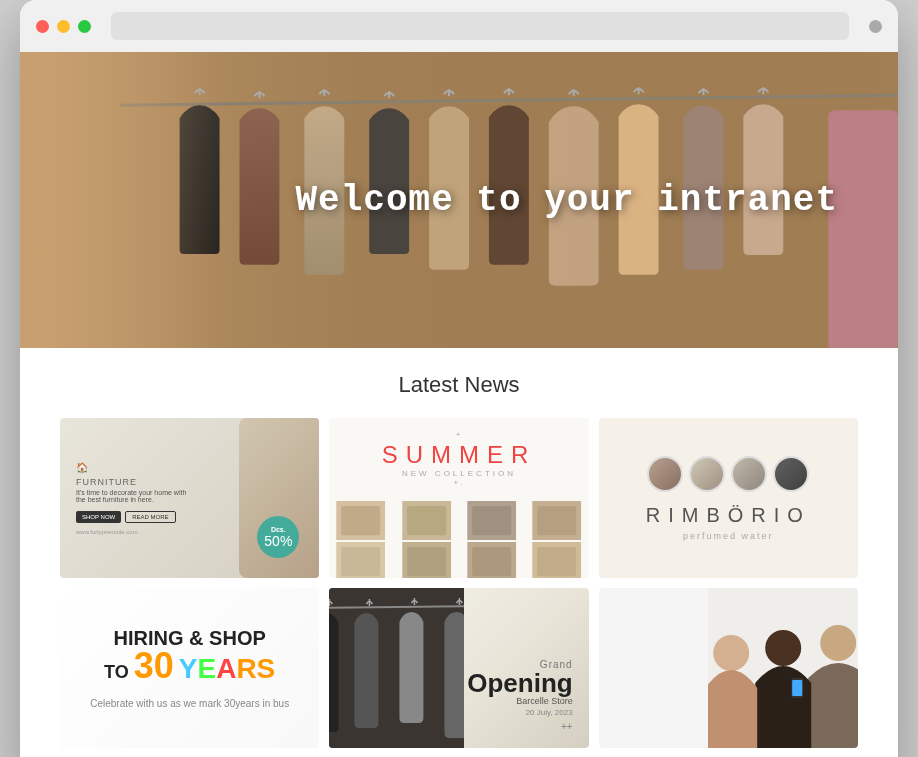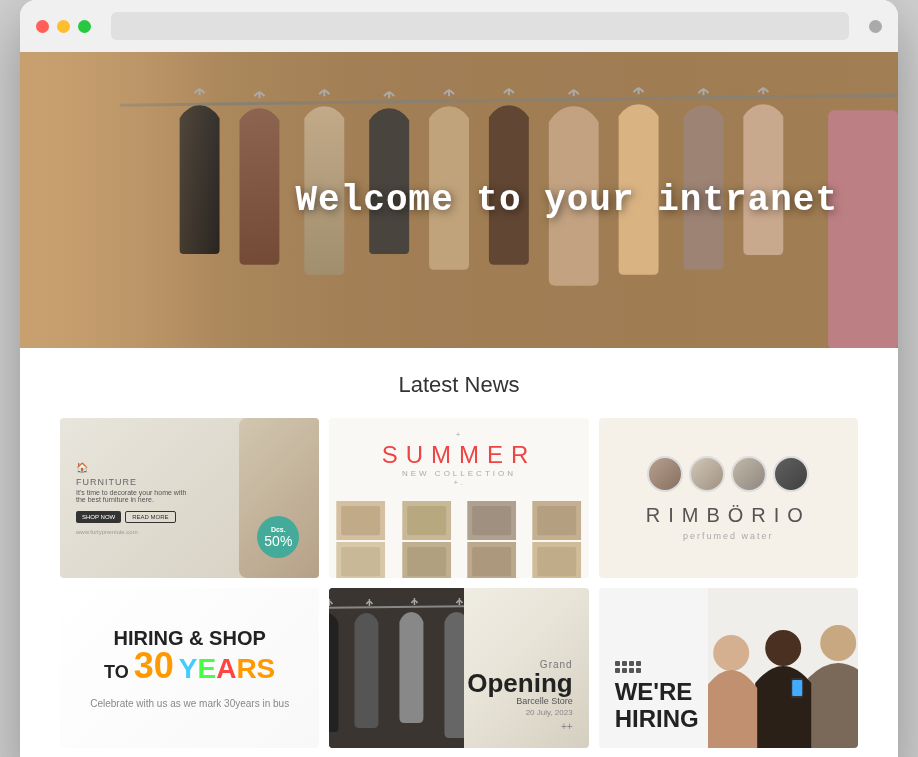--- a/index.html
+++ b/index.html
@@ -668,38 +668,18 @@
               <path d="M72,95 Q86,78 100,78 Q114,78 128,95 L128,160 L72,160 Z" fill="#2a2018"></path>
 
               <ellipse cx="48" cy="65" rx="18" ry="18" fill="#d4b090"></ellipse>
               <path d="M22,100 Q35,82 48,82 Q61,82 74,100 L74,160 L22,160 Z" fill="#c09070"></path>
 
               <rect x="108" y="90" width="12" height="20" rx="2" fill="#333"></rect>
               <rect x="109" y="92" width="10" height="16" rx="1" fill="#4af"></rect>
             </svg>
           </div>
 
-          <div class="hiring-text">
-
-            <div style="display:flex;flex-direction:column;gap:2px;margin-bottom:6px;">
-              <div style="display:flex;gap:2px;">
-                <div style="width:5px;height:5px;background:#555;border-radius:1px;"></div>
-                <div style="width:5px;height:5px;background:#555;border-radius:1px;"></div>
-                <div style="width:5px;height:5px;background:#555;border-radius:1px;"></div>
-                <div style="width:5px;height:5px;background:#555;border-radius:1px;"></div>
-              </div>
-              <div style="display:flex;gap:2px;">
-                <div style="width:5px;height:5px;background:#555;border-radius:1px;"></div>
-                <div style="width:5px;height:5px;background:#555;border-radius:1px;"></div>
-                <div style="width:5px;height:5px;background:#555;border-radius:1px;"></div>
-                <div style="width:5px;height:5px;background:#555;border-radius:1px;"></div>
-              </div>
-            </div>
-            <div style="font-size:24px;font-weight:900;color:#222;text-transform:uppercase;line-height:1.1;">
-              WE'RE<br>HIRING
-            </div>
-          </div>
         </div>
 
       </div>
     </div>
   </div>
 </div>
 
 </body></html>

